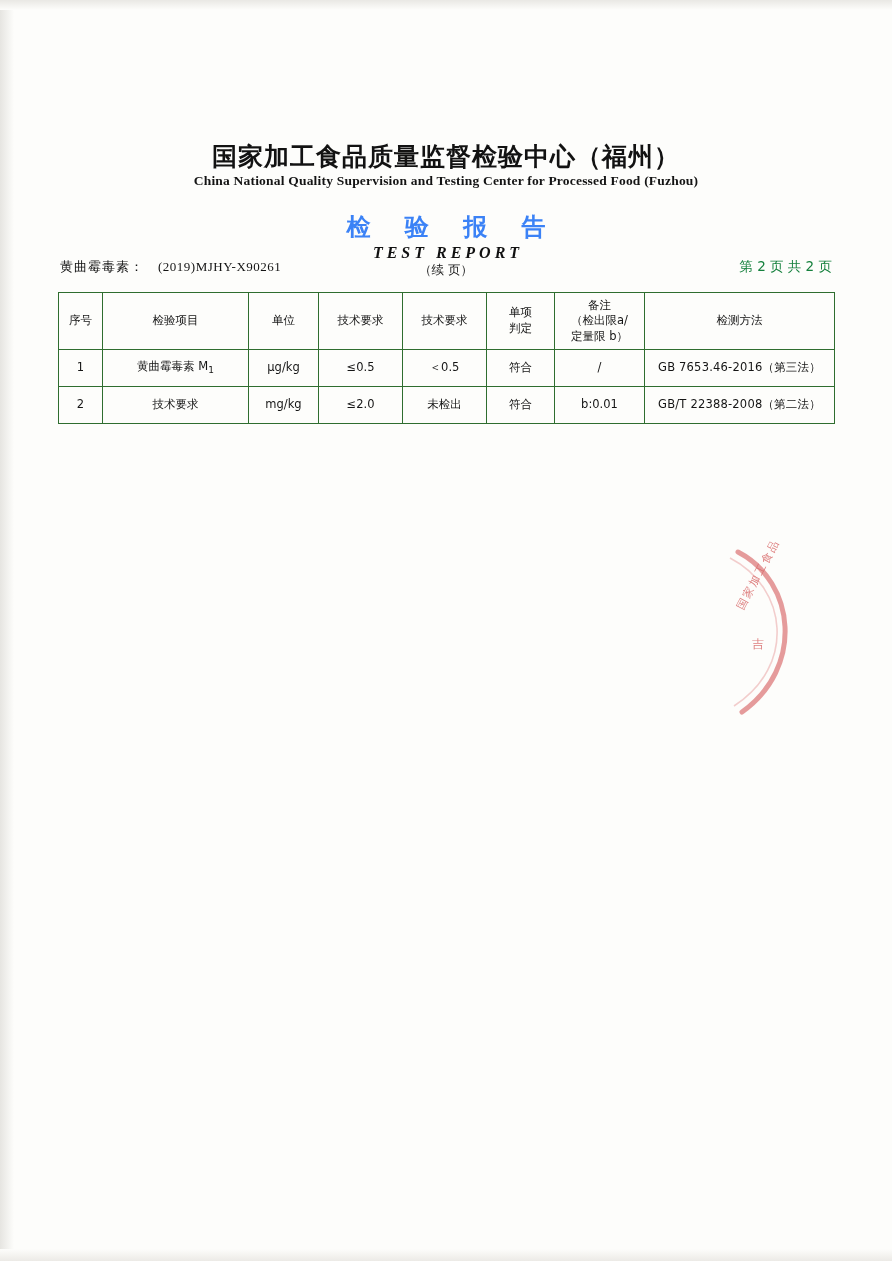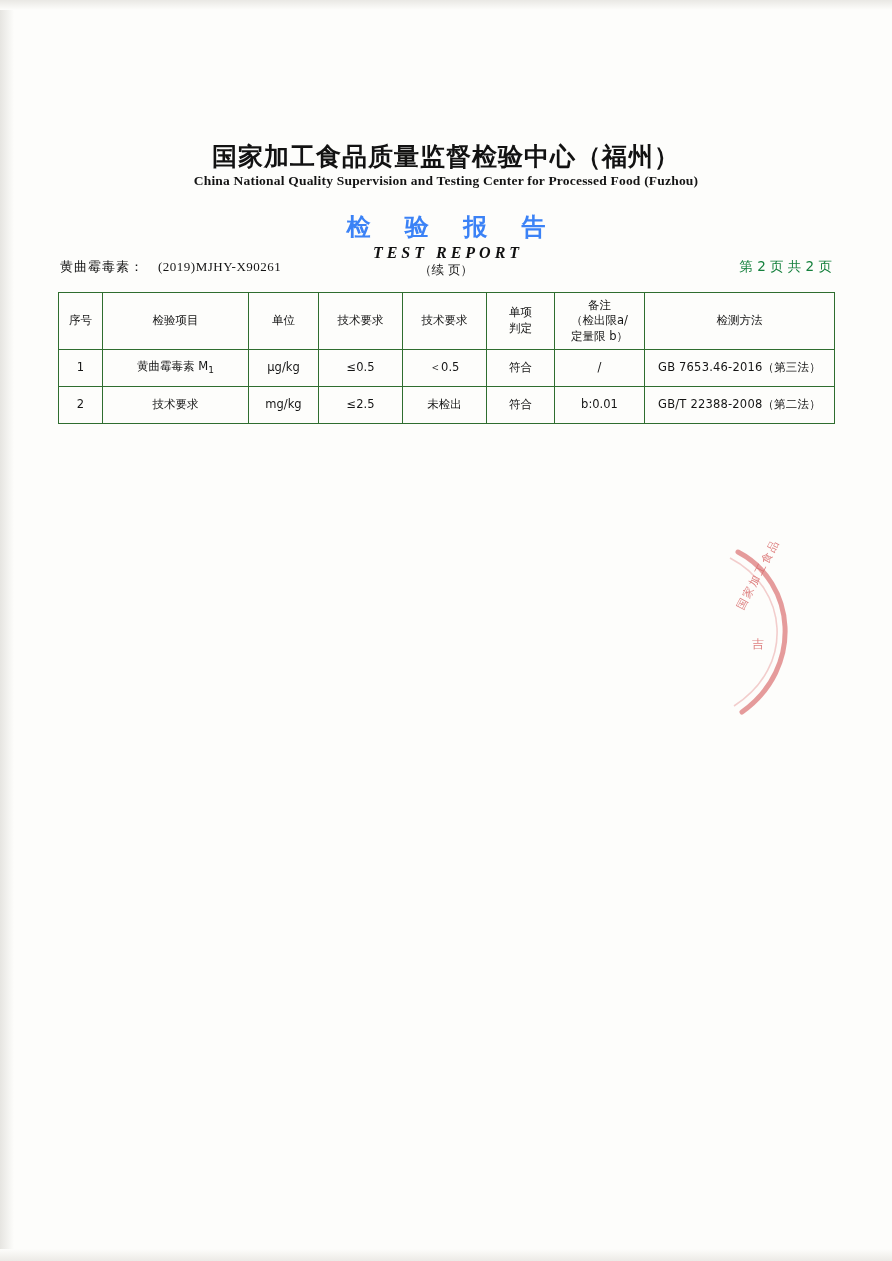--- a/index.html
+++ b/index.html
@@ -245,21 +245,21 @@
         <td>≤0.5</td>
         <td>＜0.5</td>
         <td>符合</td>
         <td>/</td>
         <td class="cell-meth">GB 7653.46-2016（第三法）</td>
       </tr>
       <tr>
         <td>2</td>
         <td class="cell-item">技术要求</td>
         <td>mg/kg</td>
-        <td>≤2.5</td>
+        <td>≤2.0</td>
         <td>未检出</td>
         <td>符合</td>
         <td>b:0.01</td>
         <td class="cell-meth">GB/T 22388-2008（第二法）</td>
       </tr>
     </tbody>
   </table>
 
 
   <div class="seal">

